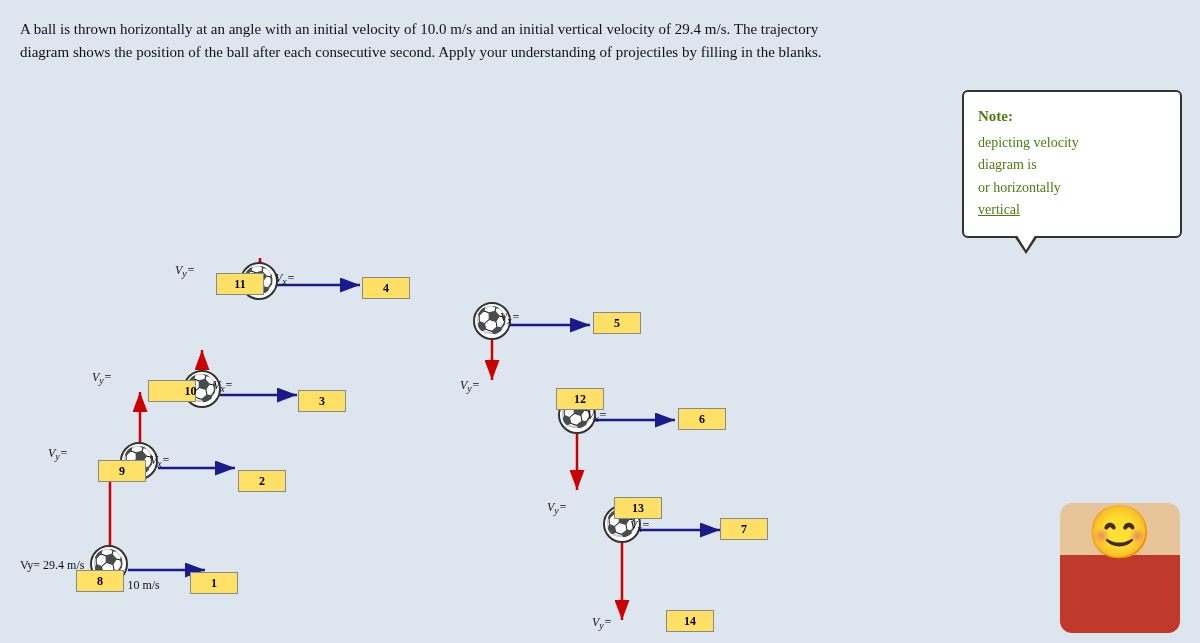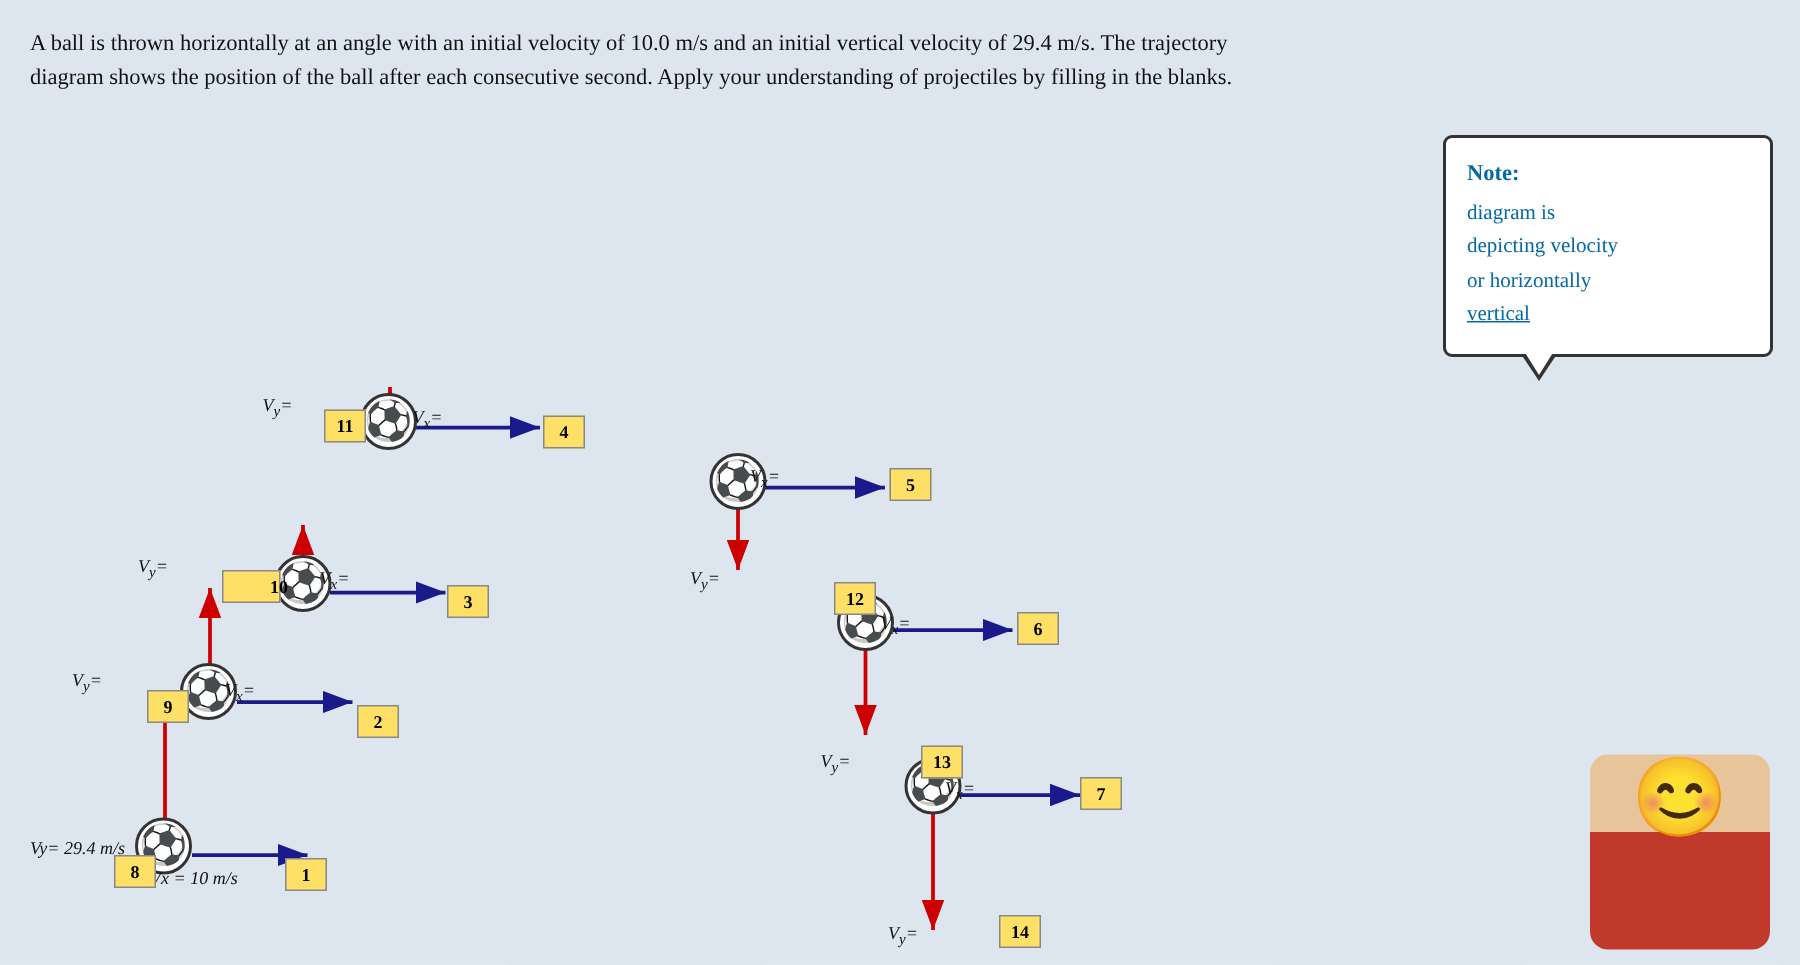--- a/index.html
+++ b/index.html
@@ -41,21 +41,21 @@
       position: absolute;
       top: 90px;
       right: 18px;
       width: 220px;
       background: white;
       border: 2px solid #333;
       border-radius: 6px;
       padding: 12px 14px 14px 14px;
       font-size: 14px;
       line-height: 1.6;
-      color: #0369a1;
+      color: #4d7c0f;
     }
     .note-box .note-title {
       font-weight: bold;
       font-size: 15px;
       margin-bottom: 4px;
     }
     .note-box .underline {
       text-decoration: underline;
     }
 
@@ -99,21 +99,21 @@
       justify-content: center;
     }
 
     
     .blank-box {
       display: inline-flex;
       align-items: center;
       justify-content: center;
       background: #ffe066;
       border: 1.5px solid #888;
-      width: 28px;
+      width: 48px;
       height: 22px;
       font-size: 12px;
       font-weight: bold;
       position: absolute;
     }
 
     
     .ball {
       position: absolute;
       width: 38px;
@@ -130,21 +130,20 @@
     .ball-inner {
       font-size: 26px;
       line-height: 1;
     }
 
     
     .vel-label {
       position: absolute;
       font-size: 13px;
       color: #111;
-      font-style: italic;
     }
 
     
     .arrows-svg {
       position: absolute;
       top: 0; left: 0;
       width: 840px;
       height: 520px;
       pointer-events: none;
     }
@@ -153,22 +152,22 @@
 <body>
 
 <div class="main-container">
 
   <div class="intro-text">
     <span>A ball is thrown horizontally at an angle with an initial velocity of 10.0 m/s and an initial vertical velocity of 29.4 m/s. The trajectory diagram shows the position of the ball after each consecutive second. Apply your understanding of projectiles by filling in the blanks.</span>
   </div>
 
   <div class="note-box">
     <div class="note-title">Note:</div>
+    <div>depicting velocity</div>
     <div>diagram is</div>
-    <div>depicting velocity</div>
     <div>or horizontally</div>
     <div class="underline">vertical</div>
   </div>
 
   <div class="avatar" style="font-size:80px; background: linear-gradient(#e8c49a 40%, #c0392b 40%); border-radius: 12px; display:flex; flex-direction:column; align-items:center; justify-content:flex-start; padding-top:4px;">
     <div style="font-size:52px; line-height:1;">😊</div>
     <div style="width:100px; height:60px; background:#c0392b; border-radius:8px;"></div>
   </div>
 
   <div class="diagram-area">

